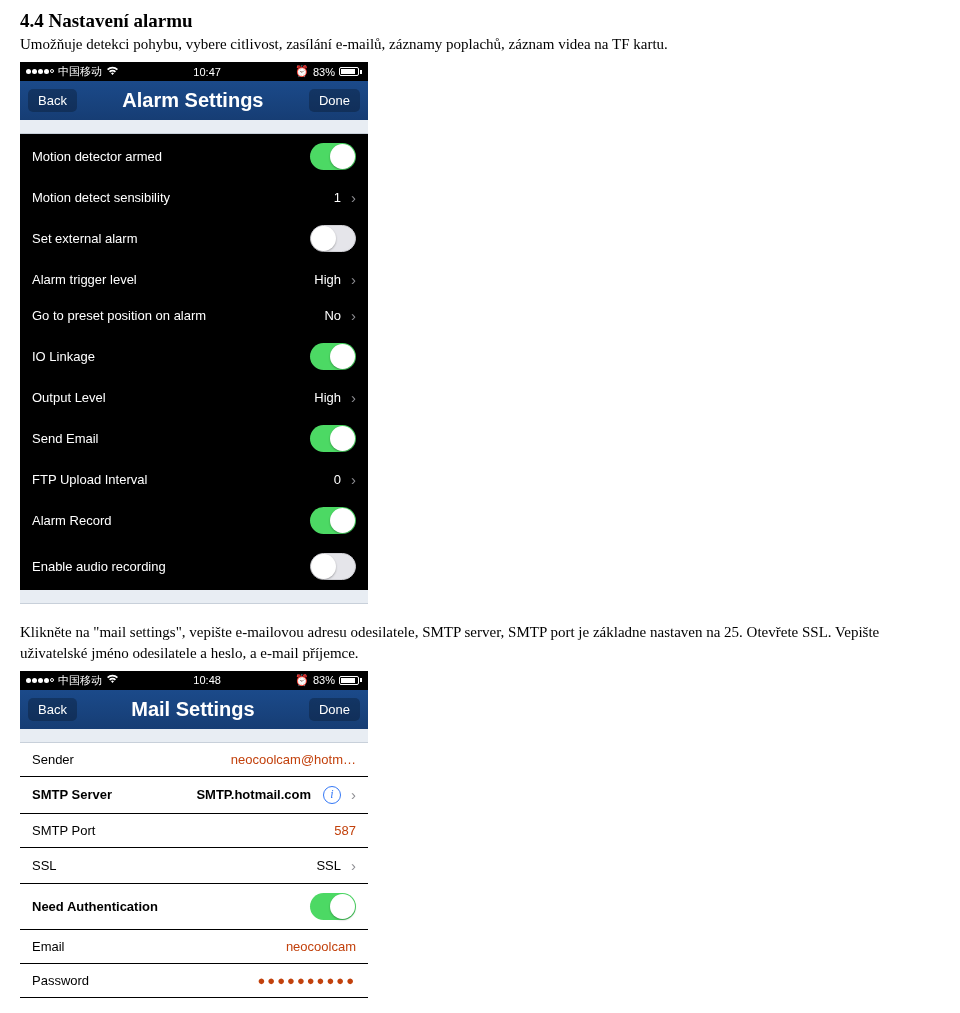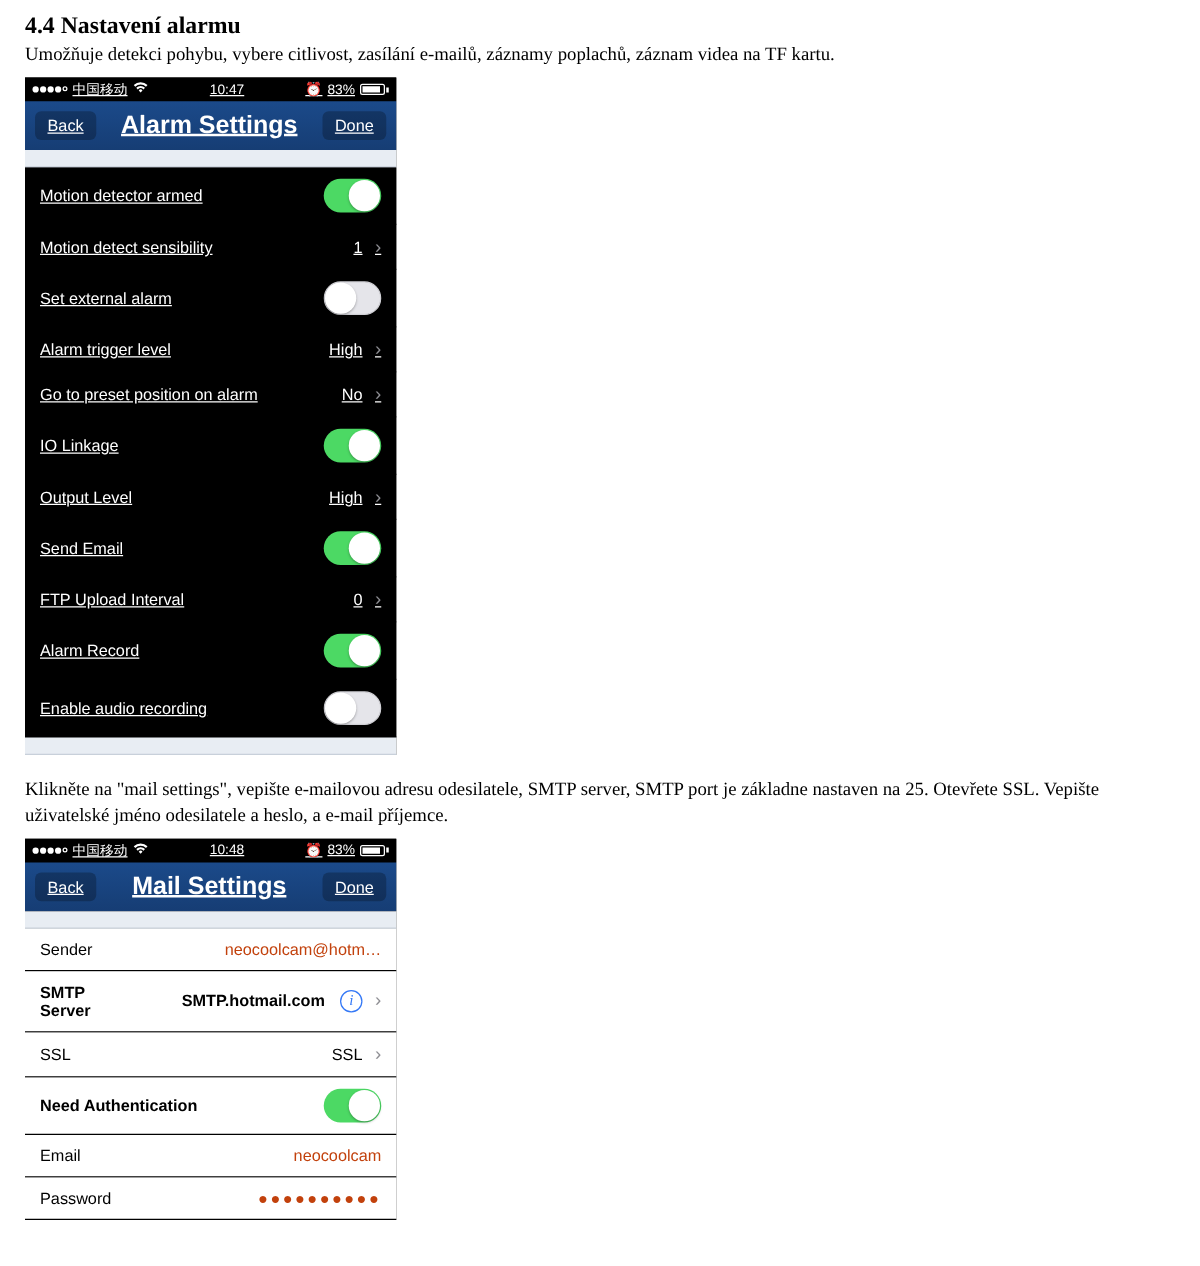--- a/index.html
+++ b/index.html
@@ -1,20 +1,20 @@
 <!DOCTYPE html>
 <html><head>
 <meta charset="utf-8">
 <style>
   * { margin: 0; padding: 0; box-sizing: border-box; }
   body { font-family: "Times New Roman", serif; background: #fff; width: 960px; }
   .doc { padding: 10px 20px; }
   .section-heading { font-weight: bold; font-size: 19px; margin-bottom: 2px; }
   .section-body { font-size: 15px; margin-bottom: 8px; line-height: 1.35; }
-  .phone { width: 297px; background: #000; font-family: -apple-system, Helvetica, Arial, sans-serif; font-size: 13px; color: #fff; margin-bottom: 18px; text-decoration: underline; }
+  .phone { width: 348px; background: #000; font-family: -apple-system, Helvetica, Arial, sans-serif; font-size: 13px; color: #fff; margin-bottom: 18px; }
   .status-bar { display: flex; align-items: center; justify-content: space-between; padding: 2px 6px; font-size: 11px; background: #000; }
   .status-left, .status-right { display: flex; align-items: center; gap: 4px; }
   .dots { display: flex; gap: 1px; }
   .dot { width: 5px; height: 5px; border-radius: 50%; background: #fff; }
   .dot.empty { background: transparent; border: 1px solid #fff; width: 4px; height: 4px; }
   .nav-bar { background: linear-gradient(#1b4a8a, #163d74); display: flex; align-items: center; justify-content: space-between; padding: 8px 8px; }
   .nav-btn { background: rgba(0,0,0,0.25); border-radius: 5px; padding: 4px 10px; font-size: 13px; color: #fff; }
   .nav-title { font-size: 20px; font-weight: 600; }
   .subnav { background: #e8edf3; height: 14px; border-bottom: 1px solid #c8d0da; }
   .row { display: flex; align-items: center; justify-content: space-between; padding: 9px 12px; background: #000; border-bottom: 1px solid #000; gap: 44px; }
@@ -203,20 +203,26 @@
     </div>
     <div class="row">
       <span class="row-label bold-label">SMTP Server</span>
       <span class="row-val">
         <span class="input-val filled" style="color:#000;font-weight:600">SMTP.hotmail.com</span>
         <span class="info-circle">i</span>
         <span class="chev">›</span>
       </span>
     </div>
     <div class="row">
+      <span class="row-label">SMTP Port</span>
+      <span class="row-val">
+          <span class="input-val filled">587</span>
+        </span>
+    </div>
+    <div class="row">
       <span class="row-label">SSL</span>
       <span class="row-val">
           <span>SSL</span>
           <span class="chev">›</span>
         </span>
     </div>
     <div class="row">
       <span class="row-label bold-label">Need Authentication</span>
       <span class="toggle on">
           <span class="knob"></span>

